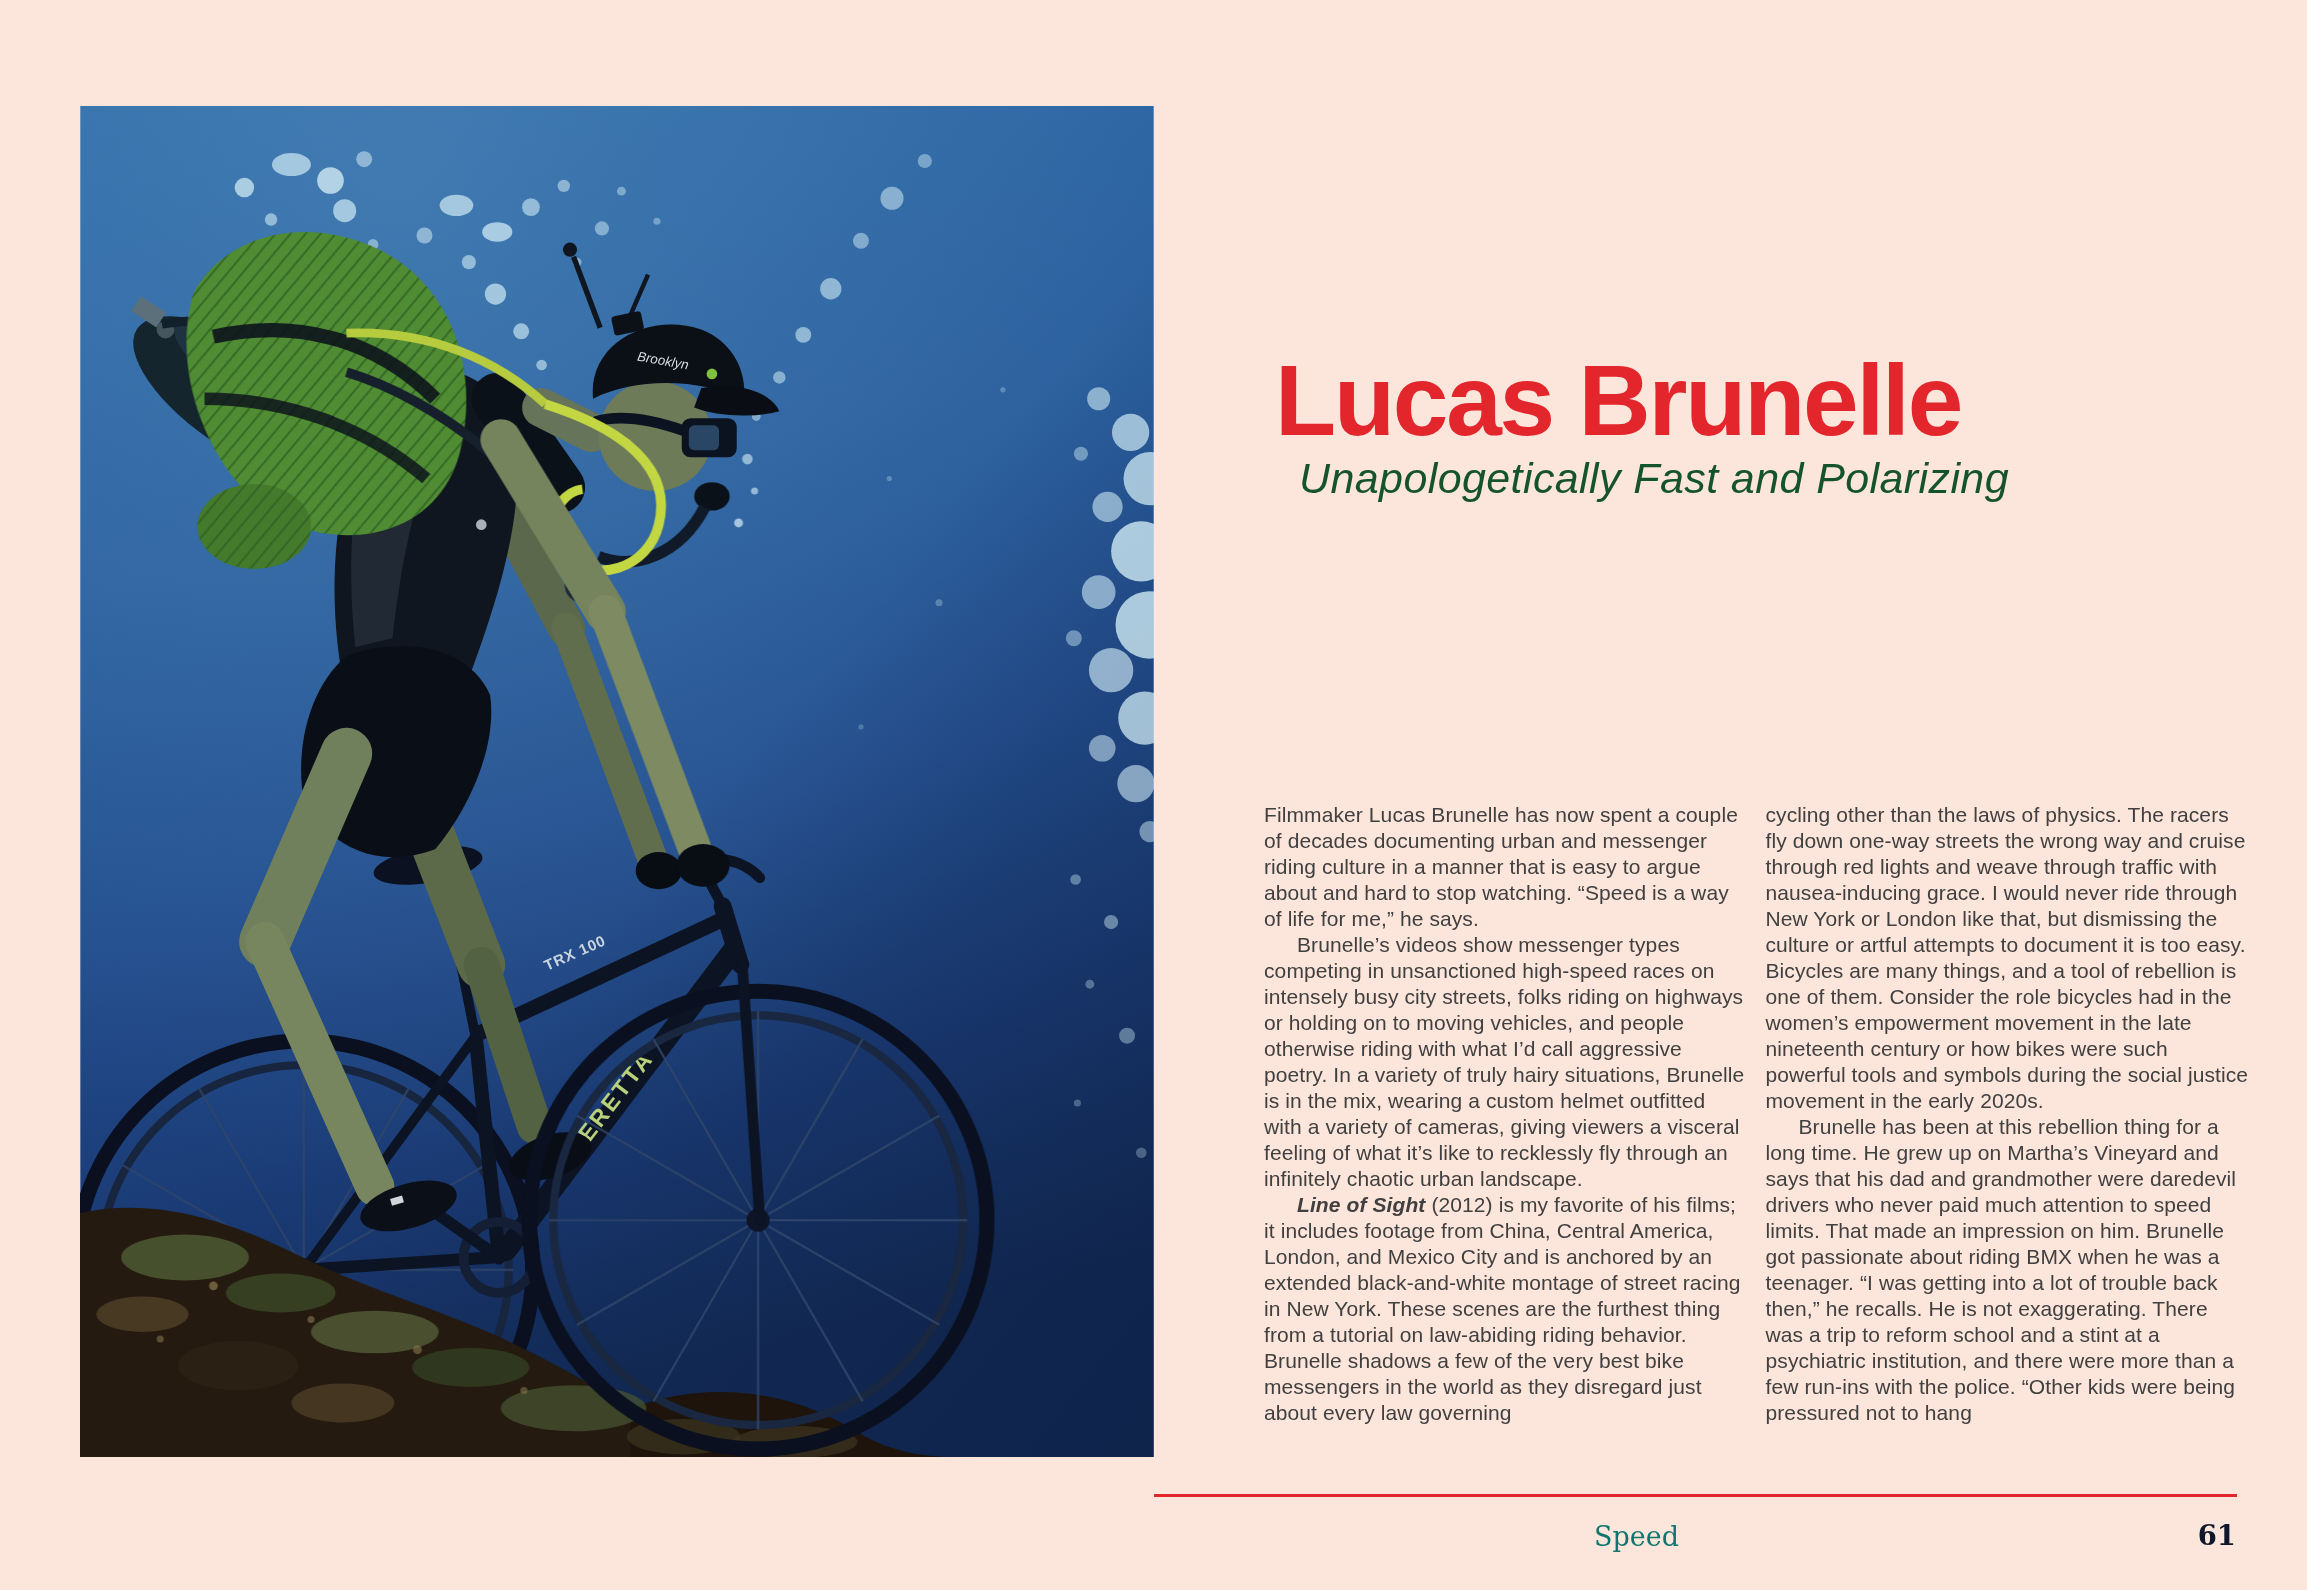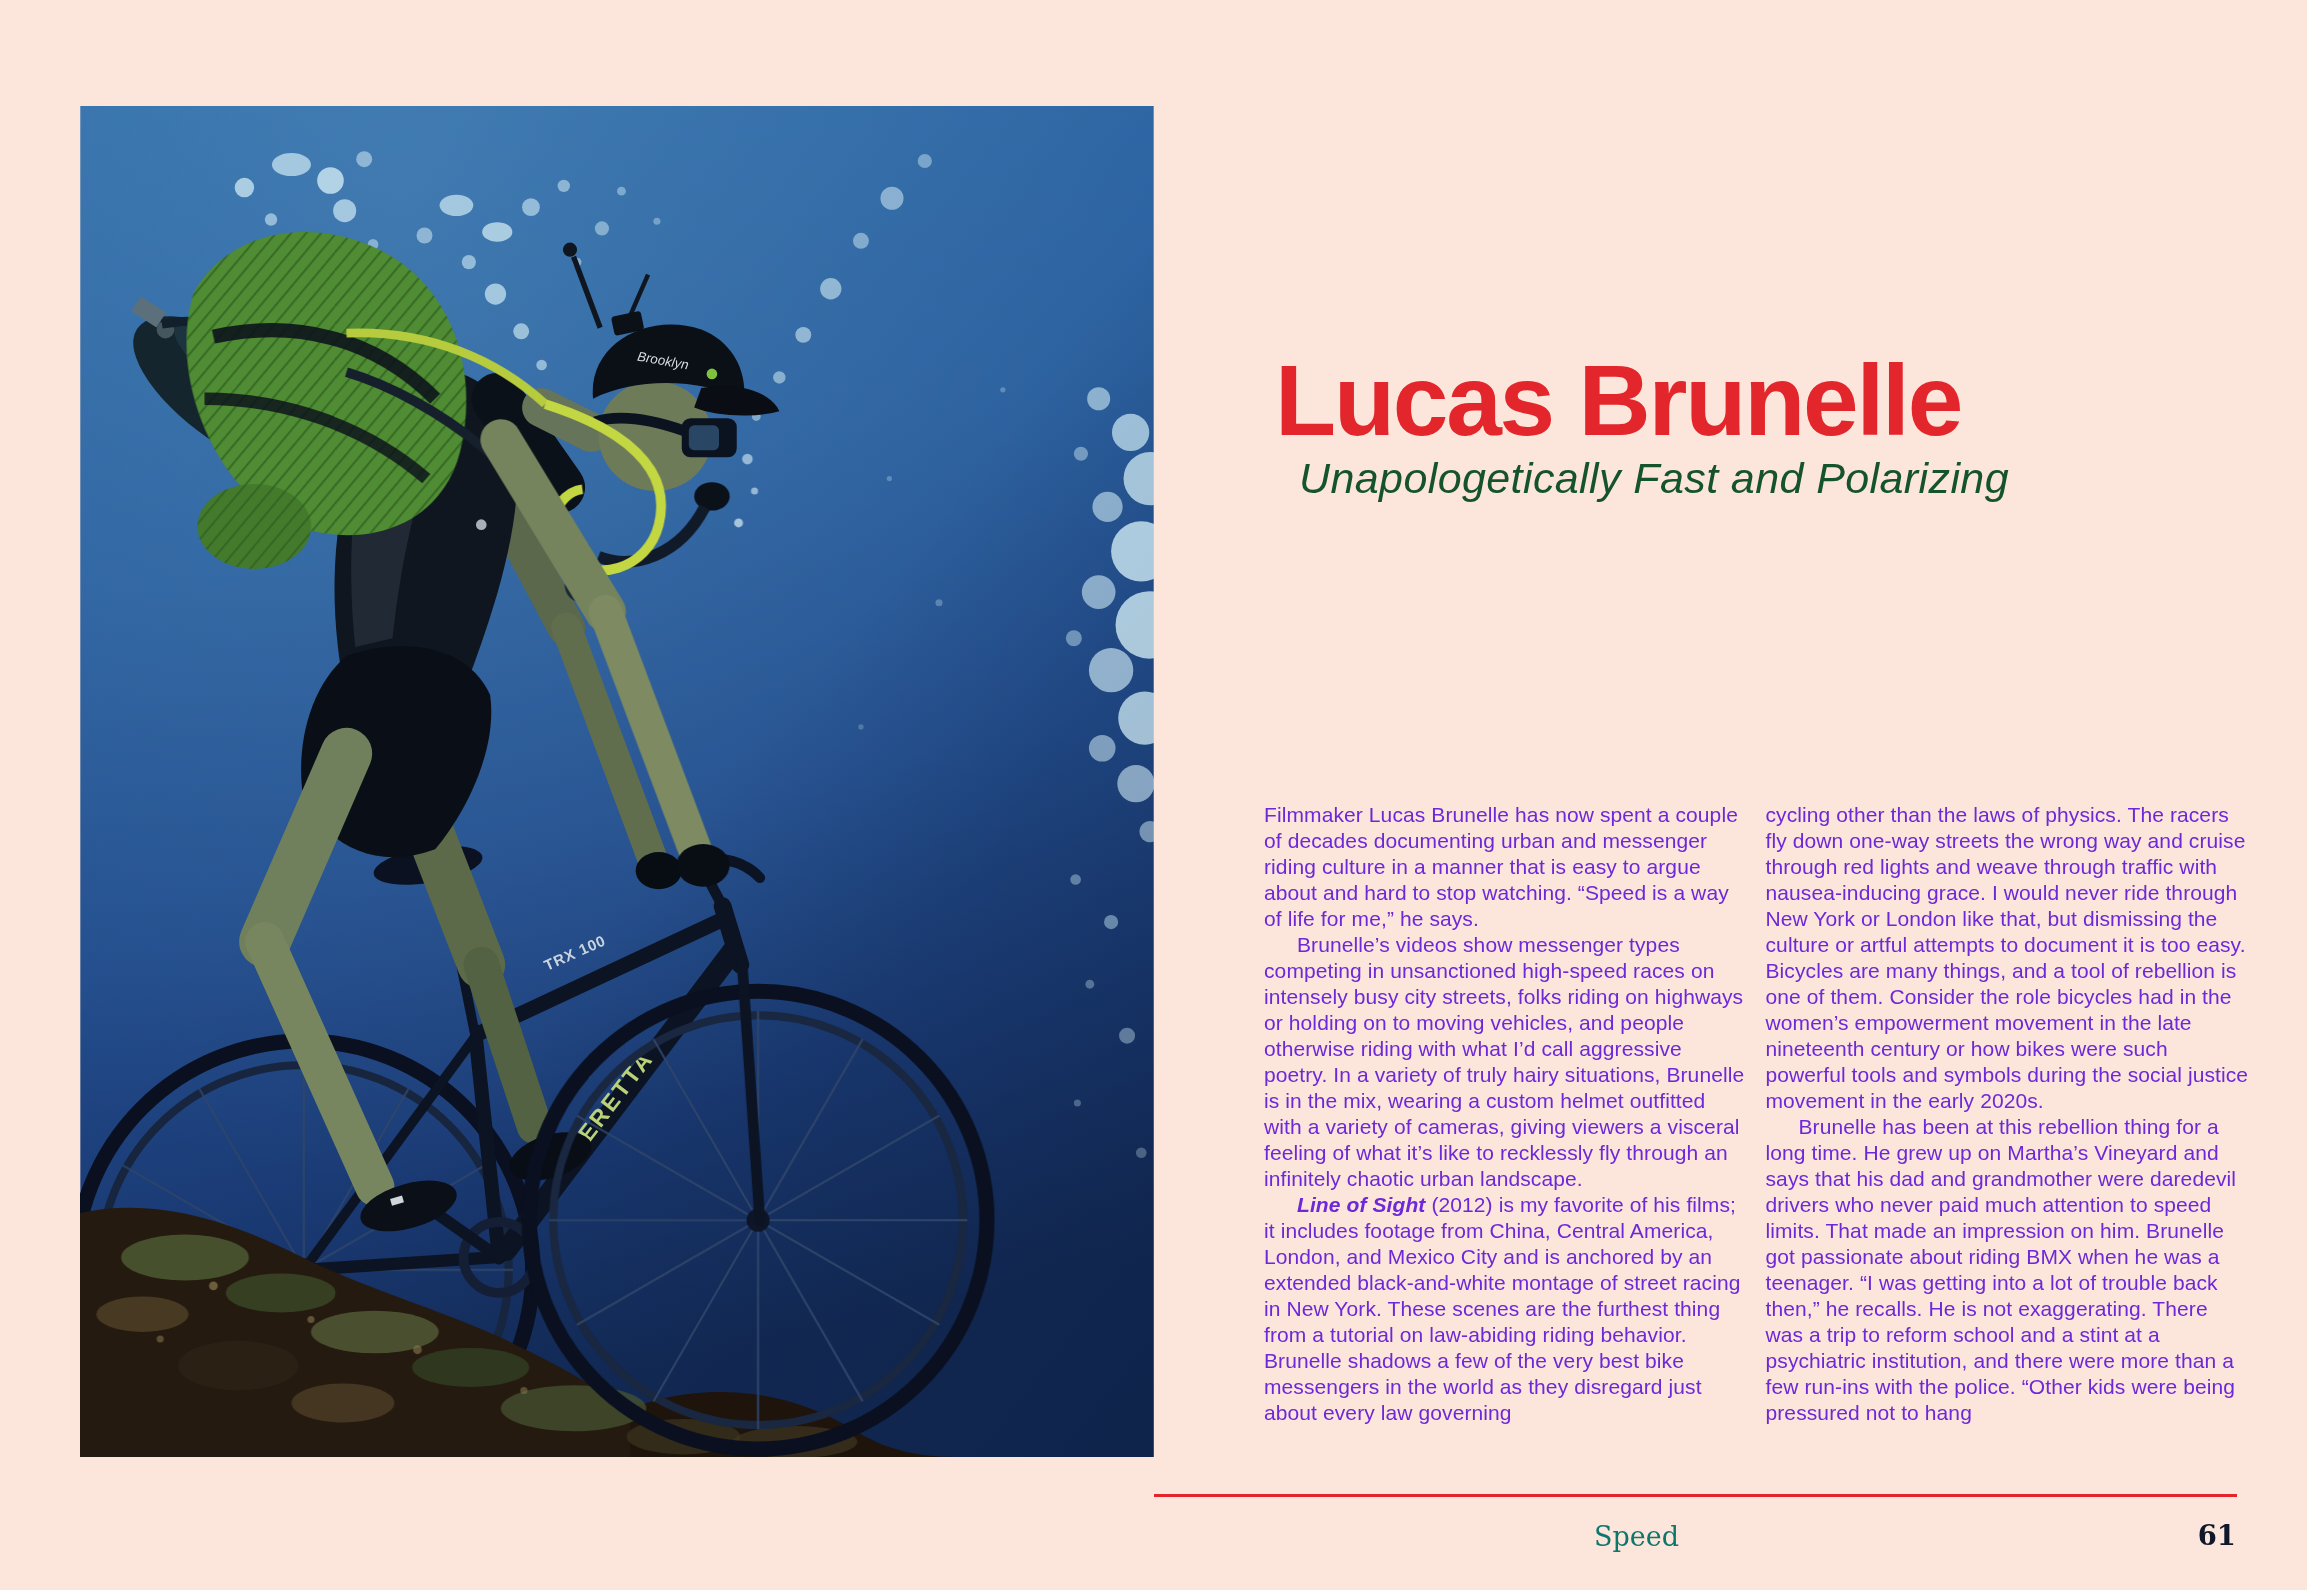--- a/index.html
+++ b/index.html
@@ -17,21 +17,21 @@
     letter-spacing:-2.2px; color:#e3252c; white-space:nowrap;
   }
   h2.subtitle {
     position:absolute; left:1299px; top:454px; margin:0;
     font-size:43px; font-style:italic; font-weight:normal;
     letter-spacing:0.4px; color:#14532d; white-space:nowrap;
   }
   .columns {
     position:absolute; left:1264px; top:802px; width:985px;
     display:flex; gap:18px;
-    color:#6d28d9; font-size:21px; line-height:26px; letter-spacing:0.1px;
+    color:#404040; font-size:21px; line-height:26px; letter-spacing:0.1px;
   }
   .col { width:484px; }
   .col p { margin:0; }
   .col p.ind { text-indent:33px; }
   .col em { font-style:italic;font-weight:bold; }
 
   hr.rule {
     position:absolute; left:1154px; top:1494px; width:1083px; height:2.7px;
     background:#e3252c; border:none; margin:0;
   }

